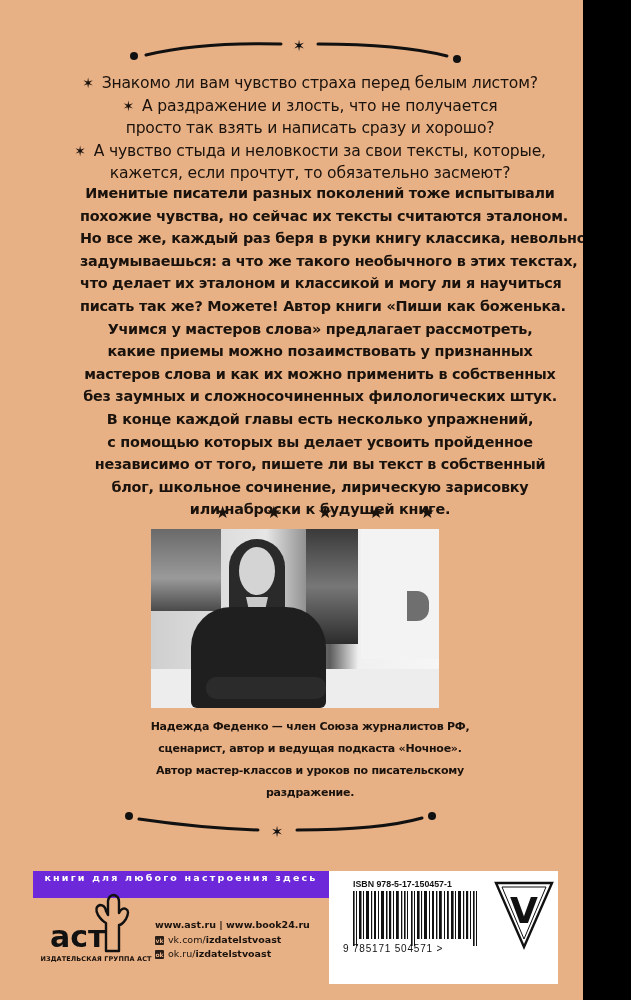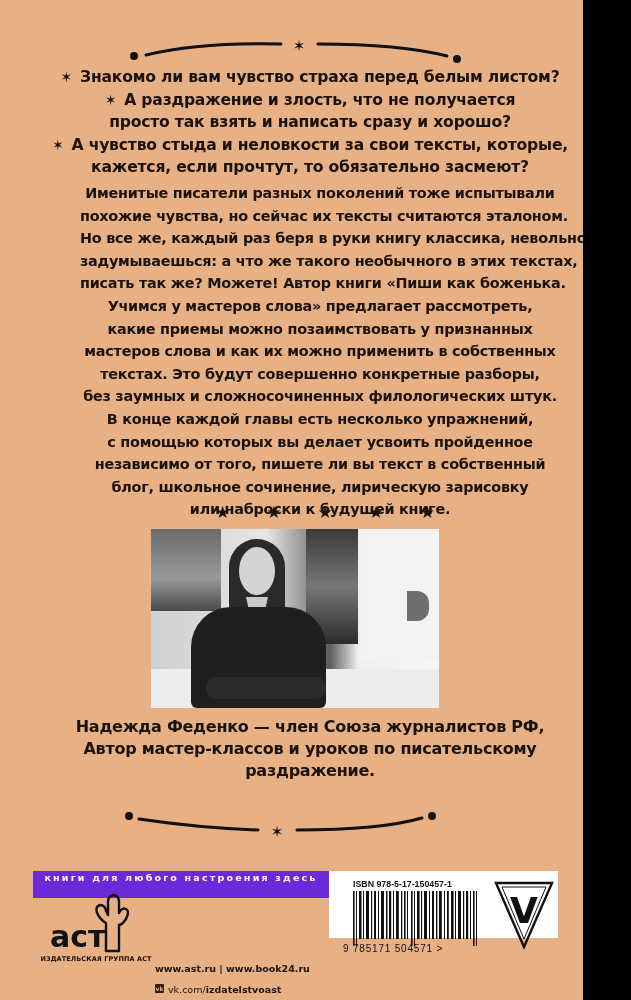--- a/index.html
+++ b/index.html
@@ -12,22 +12,22 @@
     position: absolute; left: 0; top: 0; width: 583px; height: 1000px;
     background: #e8b085;
     color: #1a120c;
   }
   .edge-strip {
     position: absolute; left: 583px; top: 0; width: 48px; height: 1000px; background: #000;
   }
   .divider { position: absolute; left: 0; width: 583px; height: 40px; }
   .divider svg { display: block; }
   .intro {
-    position: absolute; left: 40px; top: 66px; width: 540px;
-    text-align: center; font-weight: bold; font-size: 15.6px; line-height: 22.5px;
+    position: absolute; left: 40px; top: 72px; width: 540px;
+    text-align: center; font-weight: normal; font-size: 15.6px; line-height: 22.5px;
     letter-spacing: -0.2px;
   }
   .intro .q { display: block; }
   .intro .star { display: inline-block; margin-right: 8px; font-size: 14px; }
   .body-text {
     position: absolute; left: 80px; top: 182px; width: 480px;
     text-align: center; font-weight: bold; font-size: 14.4px; line-height: 22.6px;
     letter-spacing: -0.25px;
   }
   .body-text span { display: block; white-space: nowrap; }
@@ -45,42 +45,42 @@
   .photo .wall-r { position:absolute; left:210px; top:0; width:78px; height:130px; background:#f3f3f3; }
   .photo .niche { position:absolute; left:256px; top:62px; width:22px; height:30px; background:#6f6f6f; border-radius: 0 12px 12px 0; }
   .photo .desk { position:absolute; left:0; top:140px; width:288px; height:39px; background:#ededed; }
   .photo .person-body { position:absolute; left:40px; top:78px; width:135px; height:101px; background:#1f1f1f; border-radius: 40px 40px 6px 6px; }
   .photo .person-neck { position:absolute; left:95px; top:68px; width:22px; height:40px; background:#c9c9c9; clip-path: polygon(0 0,100% 0,60% 100%,40% 100%); }
   .photo .person-head { position:absolute; left:88px; top:18px; width:36px; height:48px; background:#d4d4d4; border-radius: 50%; }
   .photo .person-hair { position:absolute; left:78px; top:10px; width:56px; height:90px; background:#2a2a2a; border-radius: 28px 28px 10px 10px; }
   .photo .arm { position:absolute; left:55px; top:148px; width:120px; height:22px; background:#2b2b2b; border-radius: 10px; }
   .bio {
     position: absolute; left: 40px; top: 716px; width: 540px;
-    text-align: center; font-weight: bold; font-size: 16px; line-height: 22px;
+    text-align: center; font-weight: bold; font-size: 11px; line-height: 22px;
     letter-spacing: -0.25px;
   }
   .bio span { display: block; white-space: nowrap; }
   .tagline {
     position: absolute; left: 33px; top: 871px; width: 296px; height: 27px;
     background: #6d28d9; color: #fff;
     font-family: "DejaVu Sans", sans-serif; font-weight: bold; font-size: 9.5px;
     letter-spacing: 2.2px; line-height: 14px; text-align: center; white-space: nowrap;
   }
   .logo { position: absolute; left: 42px; top: 893px; width: 100px; height: 62px; }
   .logo-caption {
     position: absolute; left: 40px; top: 955px; width: 112px; font-size: 6.5px; font-weight: bold;
     text-align: center; white-space: nowrap; letter-spacing: 0.1px;
   }
   .links { position: absolute; left: 155px; top: 918px; font-size: 9.5px; line-height: 13px; }
-  .links .site { font-weight: bold; white-space: nowrap; margin-top: 44px; }
-  .links .social { display: flex; align-items: flex-start; white-space: nowrap; margin-top: 9px; line-height: 11px; }
+  .links .site { font-weight: bold; white-space: nowrap; }
+  .links .social { display: flex; align-items: flex-end; white-space: nowrap; margin-top: 3px; line-height: 11px; }
   .links .social .ico { display:inline-block; width:9px; height:9px; background:#2a1e16; color:#e8b085; font-size:6px; line-height:9px; text-align:center; margin-right:4px; border-radius:1px; font-weight: bold; }
   .links .social b { font-weight: bold; }
   .barcode-box {
-    position: absolute; left: 329px; top: 871px; width: 229px; height: 67px; background: #fff;
+    position: absolute; left: 329px; top: 871px; width: 229px; height: 113px; background: #fff;
   }
   .isbn { position:absolute; left:24px; top:8px; font-size:8.8px; font-weight:bold; white-space:nowrap; color:#111; font-family: "Liberation Sans", sans-serif; }
   .bars { position:absolute; left:22px; top:20px; width:132px; height:55px; }
   .bar-digits { position:absolute; left:14px; top:72px; font-size:10px; white-space:nowrap; color:#111; letter-spacing: 0.8px; font-family: "Liberation Sans", sans-serif; }
   .age-mark { position:absolute; left:165px; top:8px; width:60px; height:72px; }
 </style>
 </head>
 <body>
 
 <div class="cover">
@@ -107,25 +107,25 @@
       <span class="star">✶</span><span>А чувство стыда и неловкости за свои тексты, которые,</span>
     </span>
     <span class="q">кажется, если прочтут, то обязательно засмеют?</span>
   </div>
 
   <div class="body-text">
     <span>Именитые писатели разных поколений тоже испытывали</span>
     <span>похожие чувства, но сейчас их тексты считаются эталоном.</span>
     <span>Но все же, каждый раз беря в руки книгу классика, невольно</span>
     <span>задумываешься: а что же такого необычного в этих текстах,</span>
+    <span>что делает их эталоном и классикой и могу ли я научиться</span>
     <span>писать так же? Можете! Автор книги «Пиши как боженька.</span>
     <span>Учимся у мастеров слова» предлагает рассмотреть,</span>
     <span>какие приемы можно позаимствовать у признанных</span>
     <span>мастеров слова и как их можно применить в собственных</span>
-    <span>текстах. Это будут совершенно конкретные разборы,</span>
     <span>без заумных и сложносочиненных филологических штук.</span>
     <span>В конце каждой главы есть несколько упражнений,</span>
     <span>с помощью которых вы делает усвоить пройденное</span>
     <span>независимо от того, пишете ли вы текст в собственный</span>
     <span>блог, школьное сочинение, лирическую зарисовку</span>
     <span>или наброски к будущей книге.</span>
   </div>
 
   <div class="stars-row">
     <span>★</span>
@@ -143,20 +143,21 @@
     <div class="desk"></div>
     <div class="person-hair"></div>
     <div class="person-head"></div>
     <div class="person-neck"></div>
     <div class="person-body"></div>
     <div class="arm"></div>
   </div>
 
   <div class="bio">
     <span>Надежда Феденко — член Союза журналистов РФ,</span>
+    <span>сценарист, автор и ведущая подкаста «Ночное».</span>
     <span>Автор мастер-классов и уроков по писательскому</span>
     <span>раздражение.</span>
   </div>
 
   <div class="divider" style="top:806px;">
     <svg width="583" height="40" viewBox="0 0 583 40">
       <circle cx="129" cy="10" r="4" fill="#111"></circle>
       <path d="M139 13 Q200 22 258 24" stroke="#111" stroke-width="3" fill="none" stroke-linecap="round"></path>
       <path d="M297 24 Q380 24 422 12" stroke="#111" stroke-width="3" fill="none" stroke-linecap="round"></path>
       <circle cx="432" cy="10" r="4" fill="#111"></circle>

